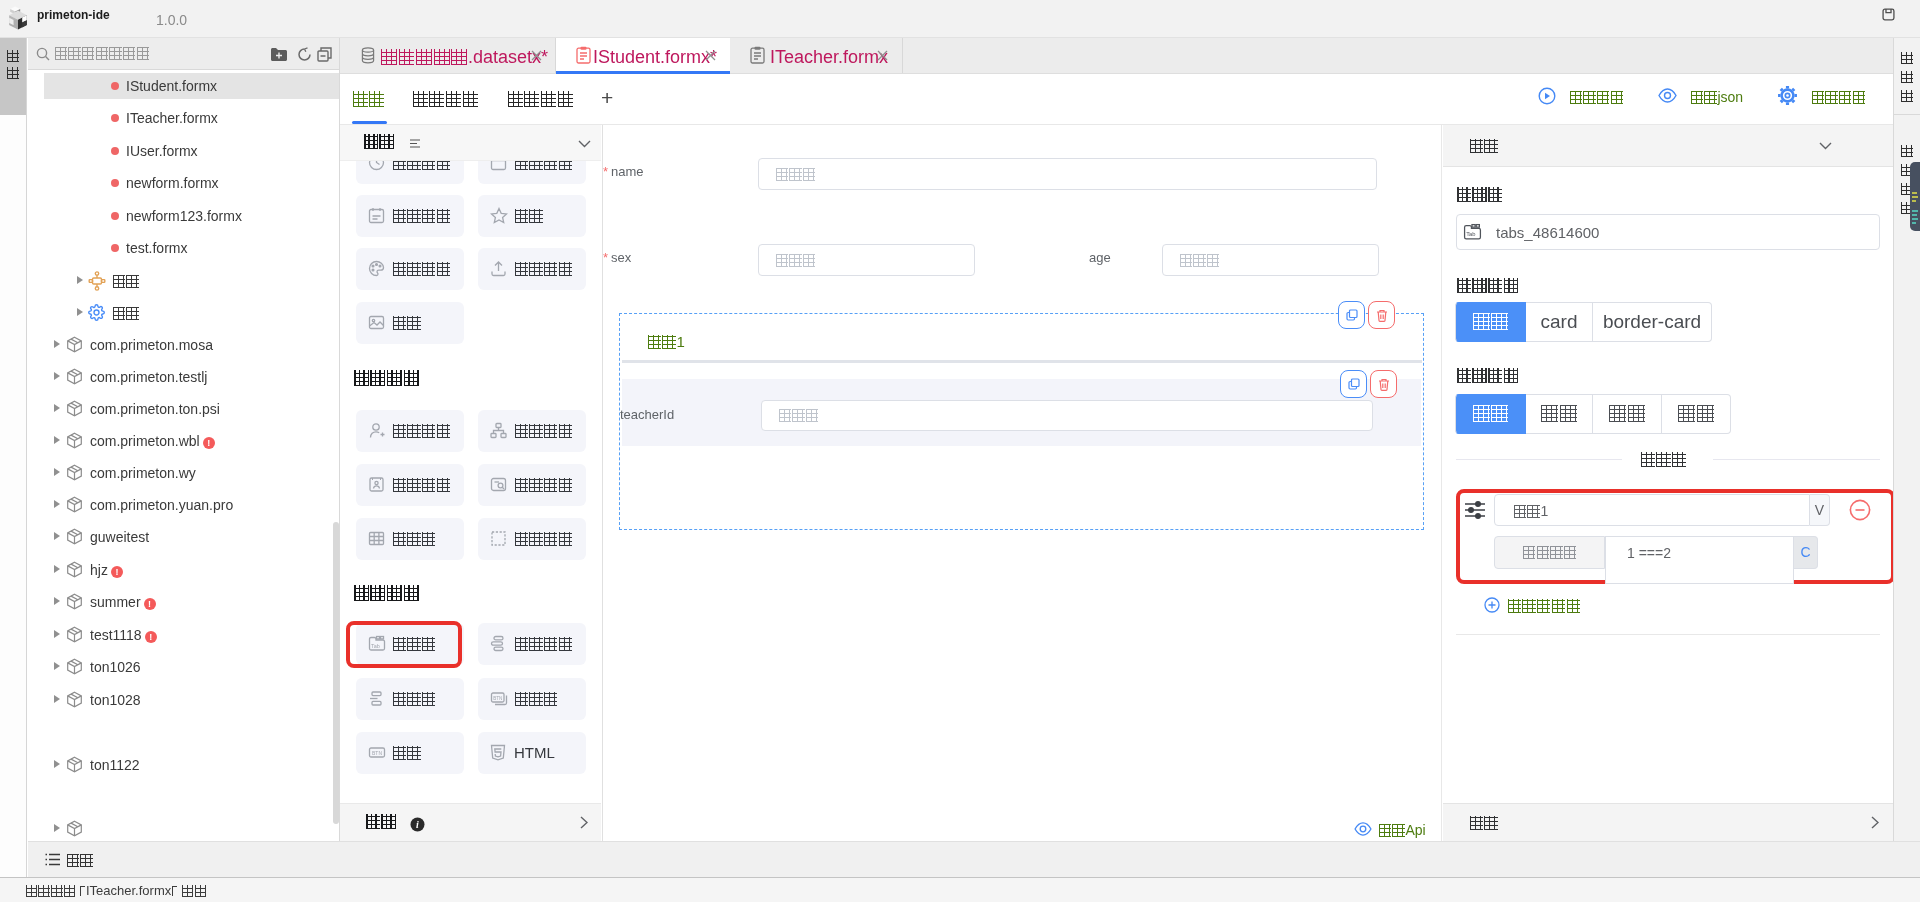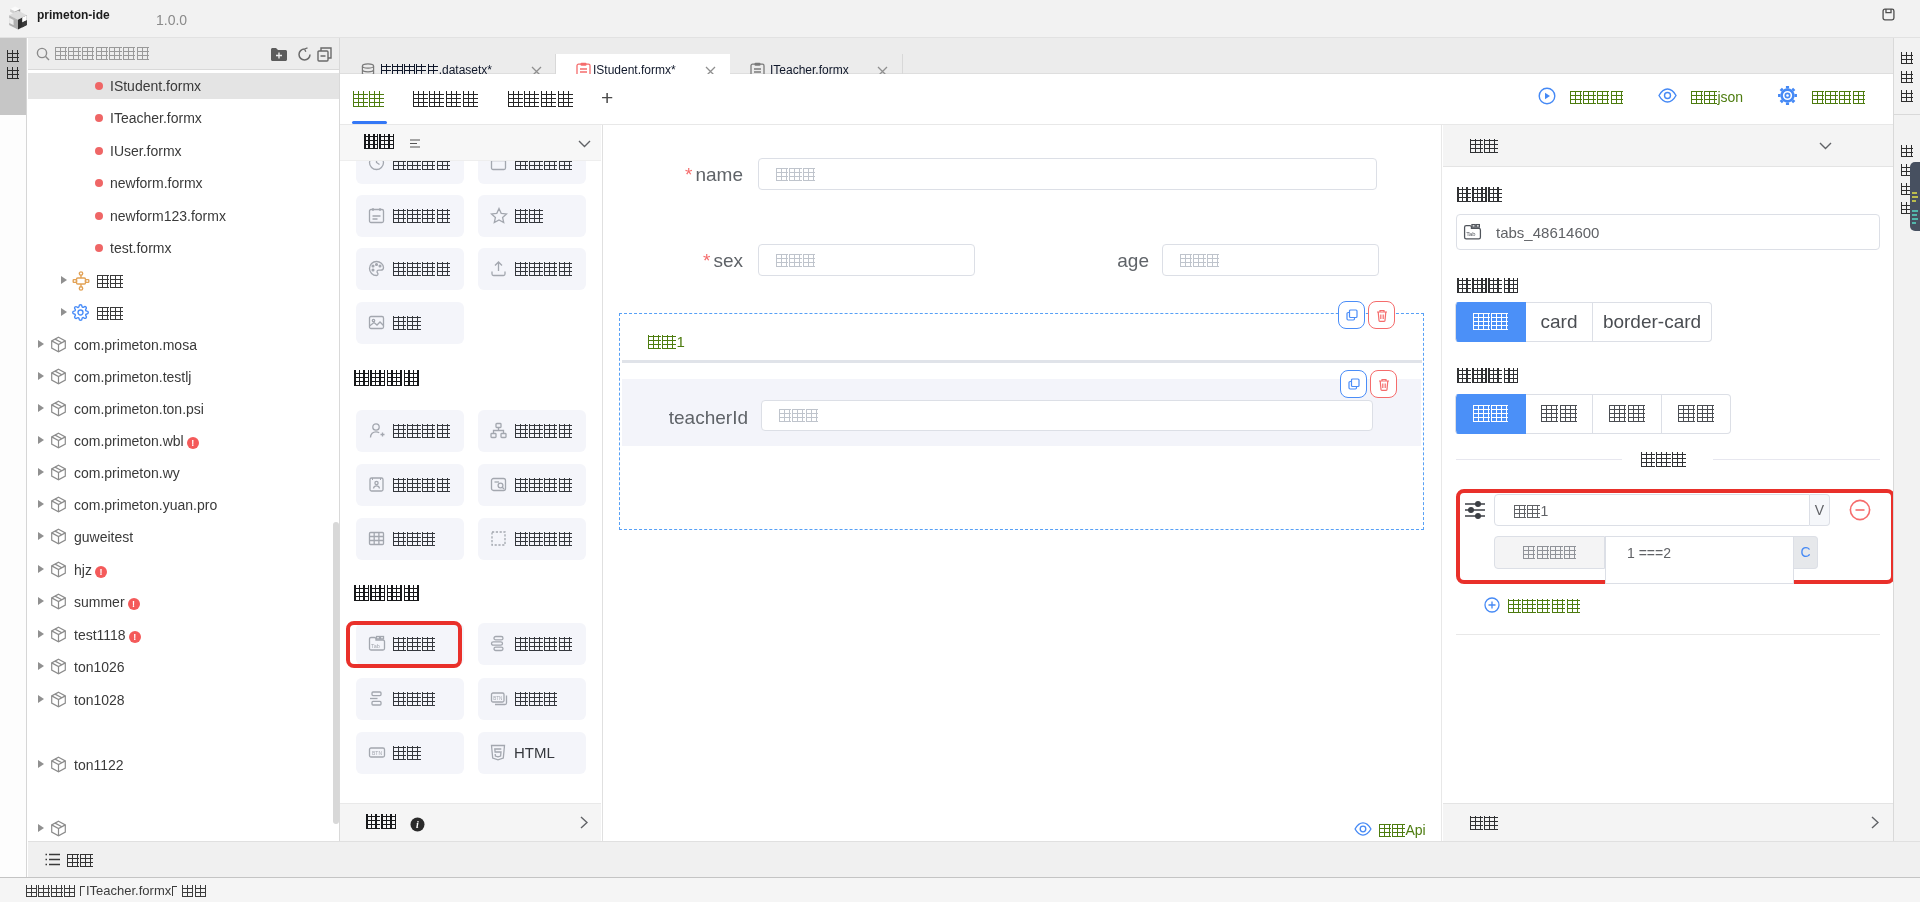--- a/index.html
+++ b/index.html
@@ -17,36 +17,36 @@
 
 #tree{position:absolute;left:28px;top:38px;width:312px;height:803px;background:#fff;border-right:1px solid #d9d9d9;overflow:hidden}
 #search{position:absolute;left:0;top:0;width:312px;height:32px;background:#ededed;border-bottom:1px solid #d9d9d9;color:#9a9a9a;font-size:14px}
 .trow{position:absolute;left:0;width:312px;height:26px;line-height:26px;font-size:14px;color:#3a3a3a;white-space:nowrap}
 .tsel{background:#e4e4e4}
 .dot{position:absolute;left:67px;top:9px;width:8px;height:8px;border-radius:50%;background:#ef6666}
 .car{position:absolute;left:8px;top:8px;width:0;height:0;border-left:6.5px solid #909090;border-top:4.5px solid transparent;border-bottom:4.5px solid transparent}
 .badge{display:inline-block;width:12px;height:12px;border-radius:50%;background:#f45a5a;color:#fff;font-size:9px;font-weight:bold;text-align:center;line-height:12px;vertical-align:0px;margin-left:3px}
 
 #tabbar{position:absolute;left:340px;top:38px;width:1553px;height:36px;background:#ececec;border-bottom:1px solid #dedede}
-.etab{position:absolute;top:16px;height:35px;font-size:12px;color:#0f172a;border-right:1px solid #d8d8d8}
+.etab{position:absolute;top:0;height:35px;font-size:18px;color:#be185d;border-right:1px solid #d8d8d8}
 .etab .x{color:#8f8f8f;font-size:15px}
 
 #viewrow{position:absolute;left:340px;top:74px;width:1553px;height:51px;background:#fff;border-bottom:1px solid #e8e8e8}
 
 #cpanel{position:absolute;left:340px;top:125px;width:263px;height:716px;background:#fff;border-right:1px solid #e0e0e0;overflow:hidden}
 #chead{position:absolute;left:0;top:0;width:261px;height:36px;background:#f7f7f7;border-bottom:1px solid #eee}
 .cbtn{position:absolute;width:108px;height:42px;background:#f4f5fa;border-radius:6px;font-size:15px;color:#35383d}
 .cbtn .lab{position:absolute;left:36px;top:12px;white-space:nowrap}
 .cbtn svg{position:absolute;left:12px;top:12px}
 .sect{position:absolute;left:13px;font-size:17px;font-weight:bold;color:#17181a;white-space:nowrap}
 
 #canvas{position:absolute;left:603px;top:125px;width:839px;height:716px;background:#fff;border-right:1px solid #e8e8e8}
 .ipt{position:absolute;border:1px solid #dcdfe6;border-radius:4px;background:#fff;font-size:14px;color:#bfc4cc}
 .ipt .ph{position:absolute;left:16px;top:50%;transform:translateY(-50%);white-space:nowrap}
-.flab{position:absolute;font-size:19px;color:#5f6368;white-space:nowrap;text-align:right}
+.flab{position:absolute;font-size:13px;color:#5f6368;white-space:nowrap;}
 .star{color:#f56c6c;margin-right:3px}
 .tool{position:absolute;width:27px;height:28px;background:#fff;border-radius:8px}
 .toolb{border:1px solid #4a8df8}
 .toolr{border:1px solid #f56c6c}
 .tool svg{margin:7px auto 0}
 
 #rpanel{position:absolute;left:1442px;top:125px;width:451px;height:716px;background:#fff}
 #rhead{position:absolute;left:1px;top:0;width:450px;height:42px;background:#f4f4f4;border-bottom:1px solid #e4e4e4;font-size:15px;color:#303133}
 .blab{position:absolute;left:14px;font-size:16px;font-weight:bold;color:#303133;white-space:nowrap}
 .seg{position:absolute;height:40px;display:flex}
@@ -102,21 +102,21 @@
       </svg>
  <svg class="abs" style="left:269px;top:9px" width="15" height="15" viewBox="0 0 15 15" fill="none" stroke="#6a6a6a" stroke-width="1.5">
         <path d="M13 7.5 A5.5 5.5 0 1 1 7.5 2"></path>
         <path d="M7.5 2 L10.5 0.8 M7.5 2 L8.8 4.8" stroke-width="1.3"></path>
       </svg>
  <svg class="abs" style="left:289px;top:9px" width="15" height="15" viewBox="0 0 15 15" fill="none" stroke="#6a6a6a" stroke-width="1.4">
         <rect x="1" y="4" width="10" height="10" rx="1"></rect>
         <path d="M4 4 V1 H14 V11 H11 M3.5 9 H8.5"></path>
       </svg>
 </div>
-<div id="treerows" style="position:absolute;left:0;top:35px;width:312px;height:768px">
+<div id="treerows" style="position:absolute;left:16px;top:35px;width:312px;height:768px">
 <div class="trow tsel" style="top:0px">
         <span class="dot" style="top:9px"></span>
         <span style="position:absolute;left:82px">IStudent.formx</span>
       </div>
 <div class="trow" style="top:32px">
         <span class="dot" style="top:9px"></span>
         <span style="position:absolute;left:82px">ITeacher.formx</span>
       </div>
 <div class="trow" style="top:65px">
         <span class="dot" style="top:9px"></span>

